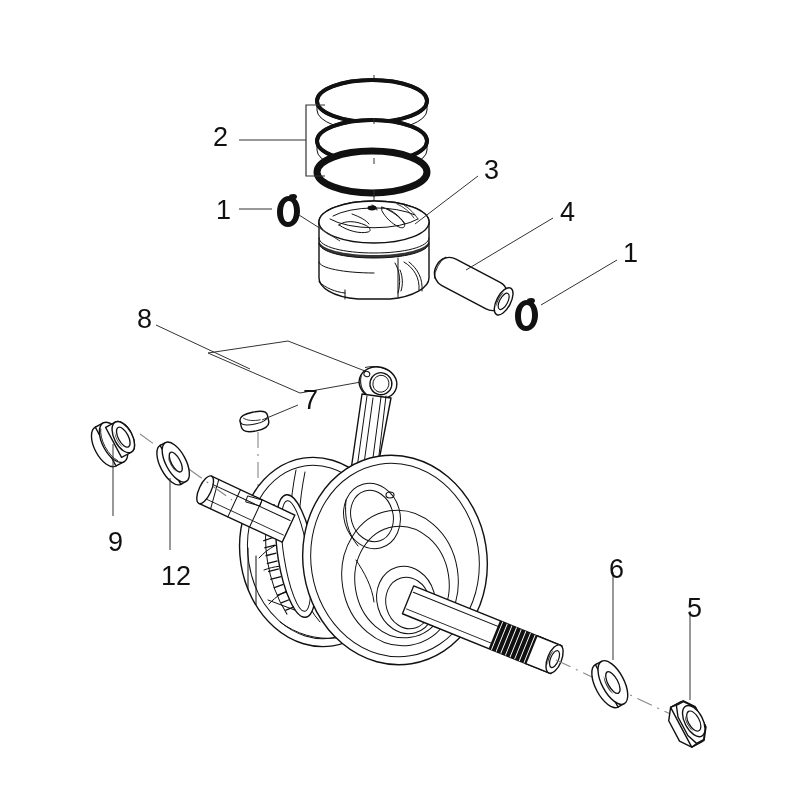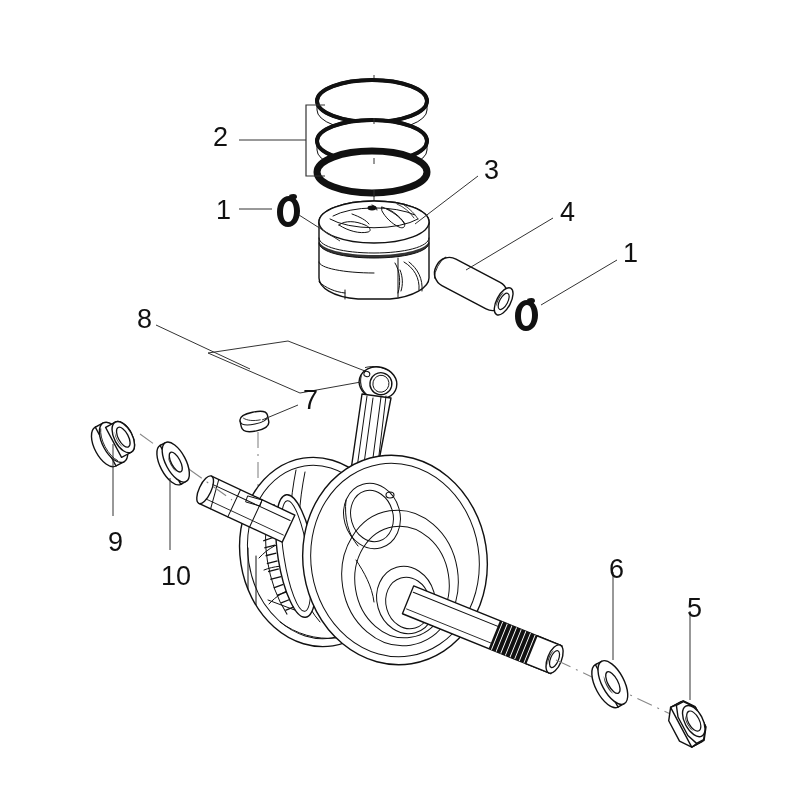--- a/index.html
+++ b/index.html
@@ -376,19 +376,19 @@
   <div class="callout-label" style="left:560px; top:199px;">4</div>
 
   <div class="callout-label" style="left:623px; top:240px;">1</div>
 
   <div class="callout-label" style="left:137px; top:306px;">8</div>
 
   <div class="callout-label" style="left:303px; top:387px;">7</div>
 
   <div class="callout-label" style="left:108px; top:529px;">9</div>
 
-  <div class="callout-label" style="left:161px; top:563px;">10</div>
+  <div class="callout-label" style="left:161px; top:563px;">12</div>
 
   <div class="callout-label" style="left:609px; top:556px;">6</div>
 
   <div class="callout-label" style="left:687px; top:595px;">5</div>
 
 </div>
 
 </body></html>

